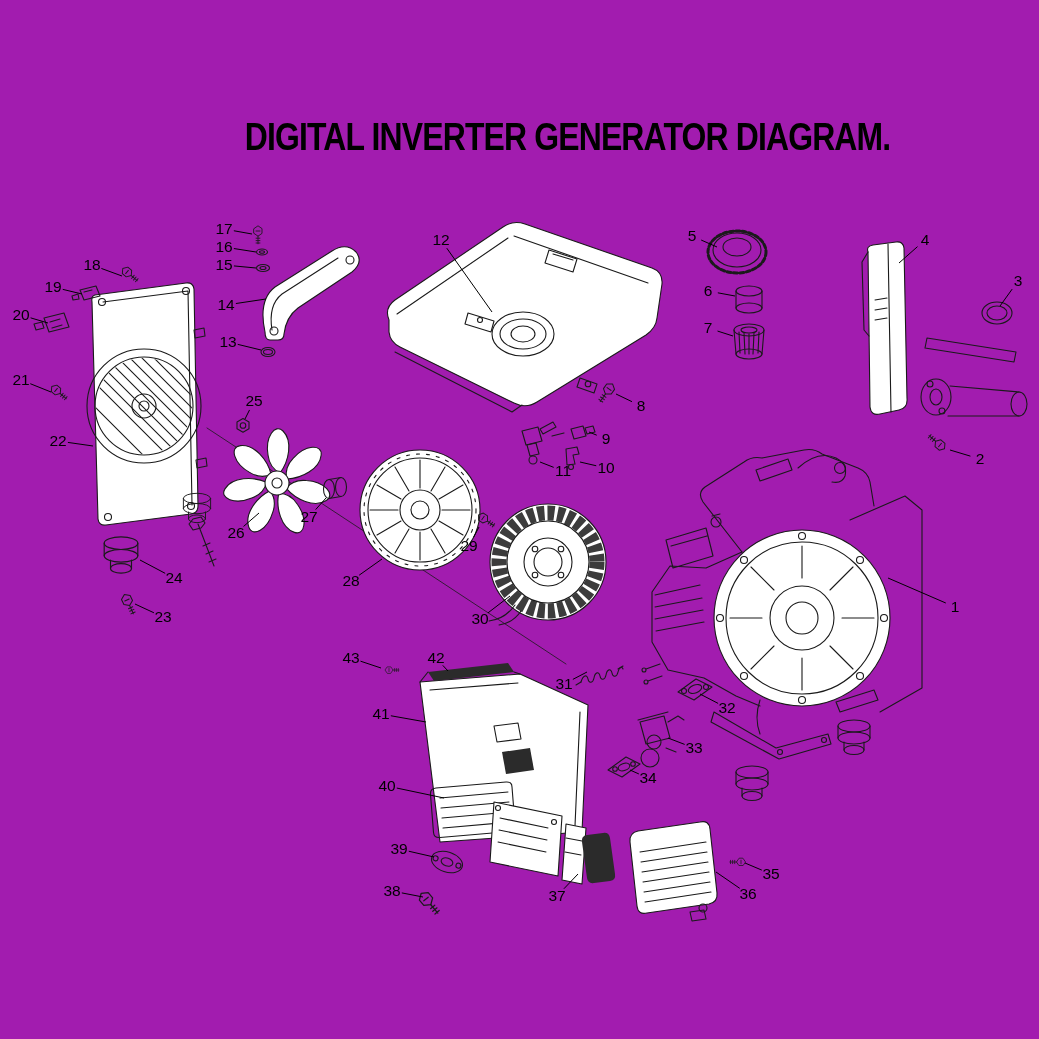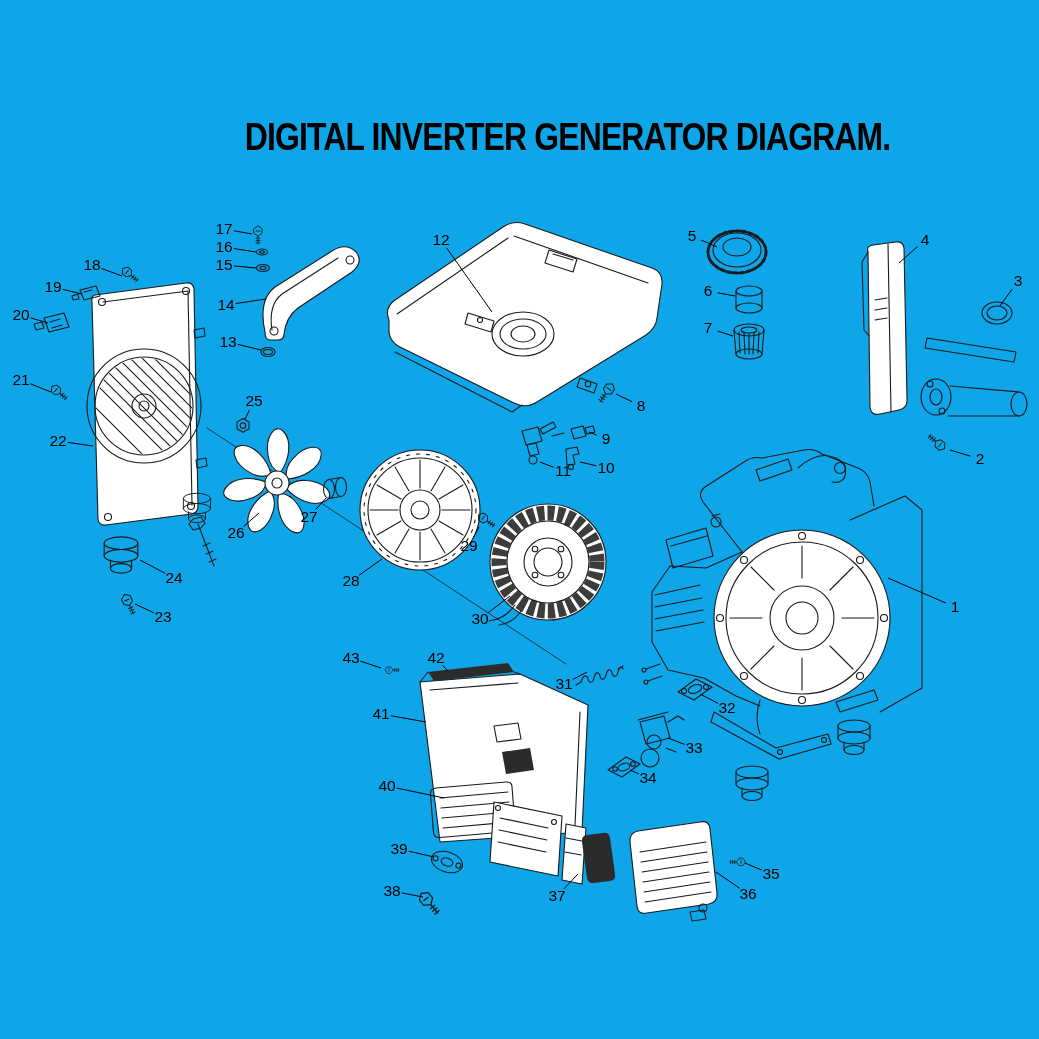--- a/index.html
+++ b/index.html
@@ -1,17 +1,17 @@
 <!DOCTYPE html>
 <html style="--line: #1a1a1a;"><head>
 <meta charset="utf-8">
 <style>
   html,body{margin:0;padding:0;background:#fff}
   body{width:1039px;height:1039px;overflow:hidden}
-  .canvas{position:relative;width:1039px;height:1039px;background:#0ea5e9;font-family:"Liberation Sans",sans-serif}
+  .canvas{position:relative;width:1039px;height:1039px;background:#a21caf;font-family:"Liberation Sans",sans-serif}
   .title{
     position:absolute;top:116px;left:53px;width:100%;text-align:center;
     font-family:"Liberation Sans",sans-serif;font-weight:700;font-size:38px;
     letter-spacing:-1px;color:#000;white-space:nowrap;
     transform:scaleX(.84);transform-origin:47% 50%;
   }
   svg.diagram{position:absolute;left:0;top:0}
   .ln{fill:none;stroke:var(--line,#1a1a1a);stroke-width:1.1;stroke-linecap:round;stroke-linejoin:round}
   .fw{fill:#fff;stroke:var(--line,#1a1a1a);stroke-width:1.1;stroke-linejoin:round}
   .dk{fill:#2b2b2b;stroke:none}

